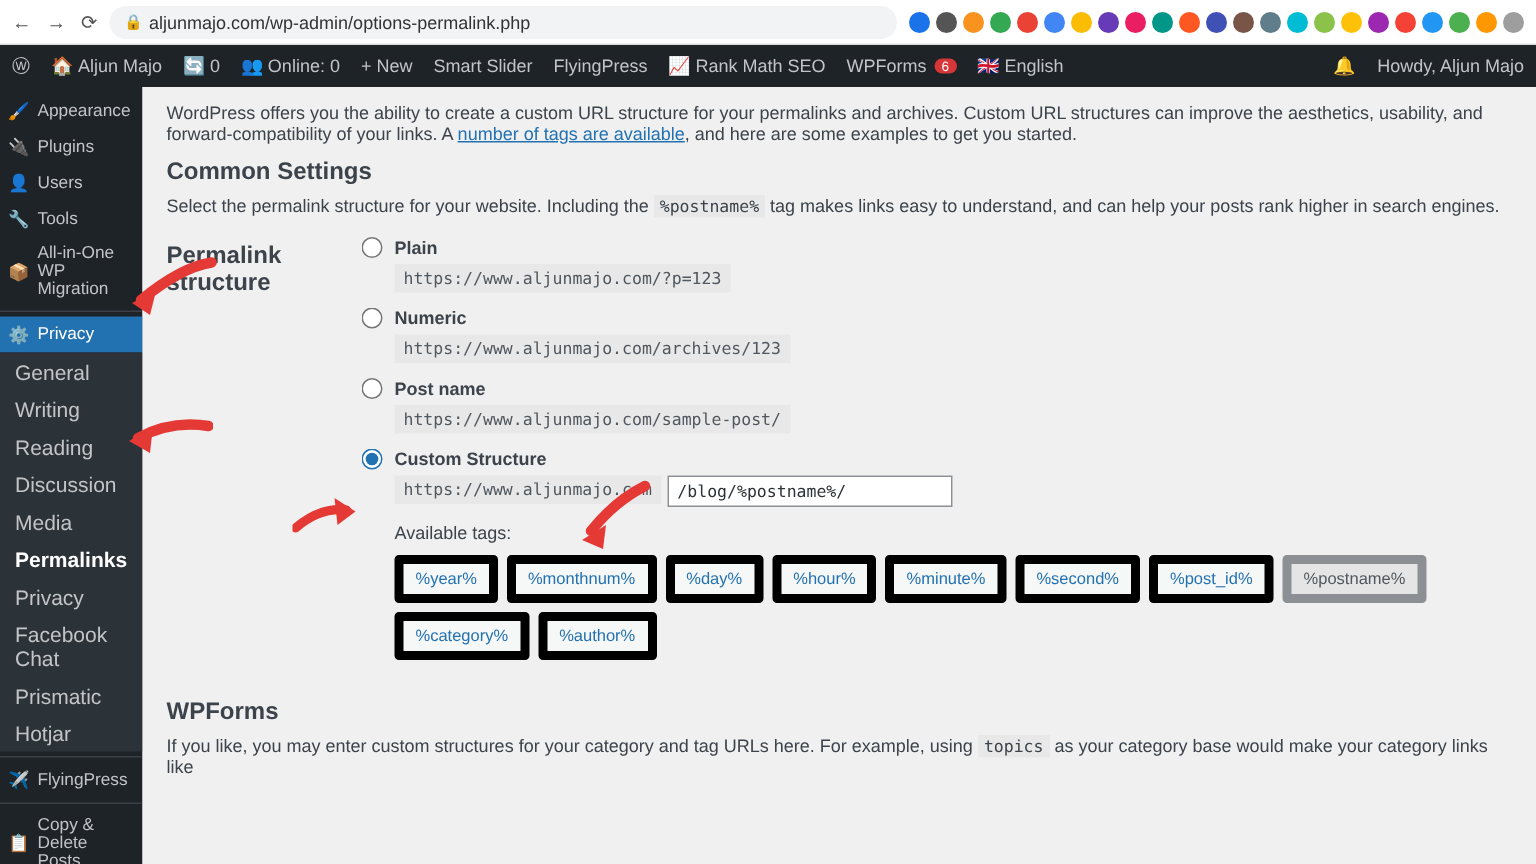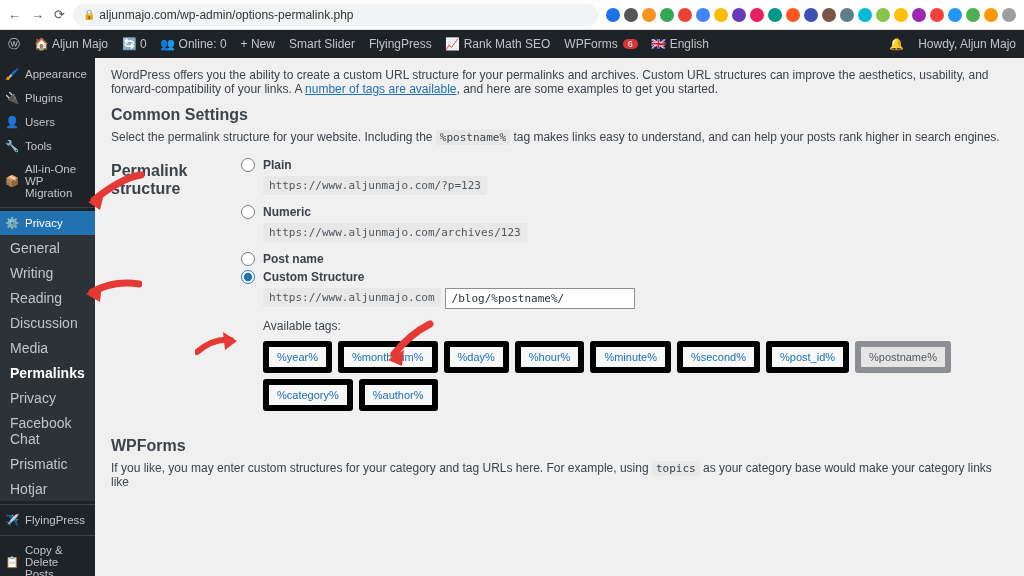--- a/index.html
+++ b/index.html
@@ -196,21 +196,21 @@
                 <input type="radio" style="">
                 <span class="radio-label">Plain</span>
               </div><span class="url-example">https://www.aljunmajo.com/?p=123</span></div>
             <div><div class="radio-item">
                 <input type="radio" style="">
                 <span class="radio-label">Numeric</span>
               </div><span class="url-example">https://www.aljunmajo.com/archives/123</span></div>
             <div><div class="radio-item">
                 <input type="radio" style="">
                 <span class="radio-label">Post name</span>
-              </div></div>
+              </div><span class="url-example">https://www.aljunmajo.com/sample-post/</span></div>
           </div>
         <div class="radio-item">
           <input type="radio" checked="" style="">
           <span class="radio-label">Custom Structure</span>
         </div>
         <div class="custom-row">
           <span class="url-prefix">https://www.aljunmajo.com</span>
           <input type="text" class="custom-input" value="/blog/%postname%/" style="">
         </div>
         <div class="avail-label">Available tags:</div>

